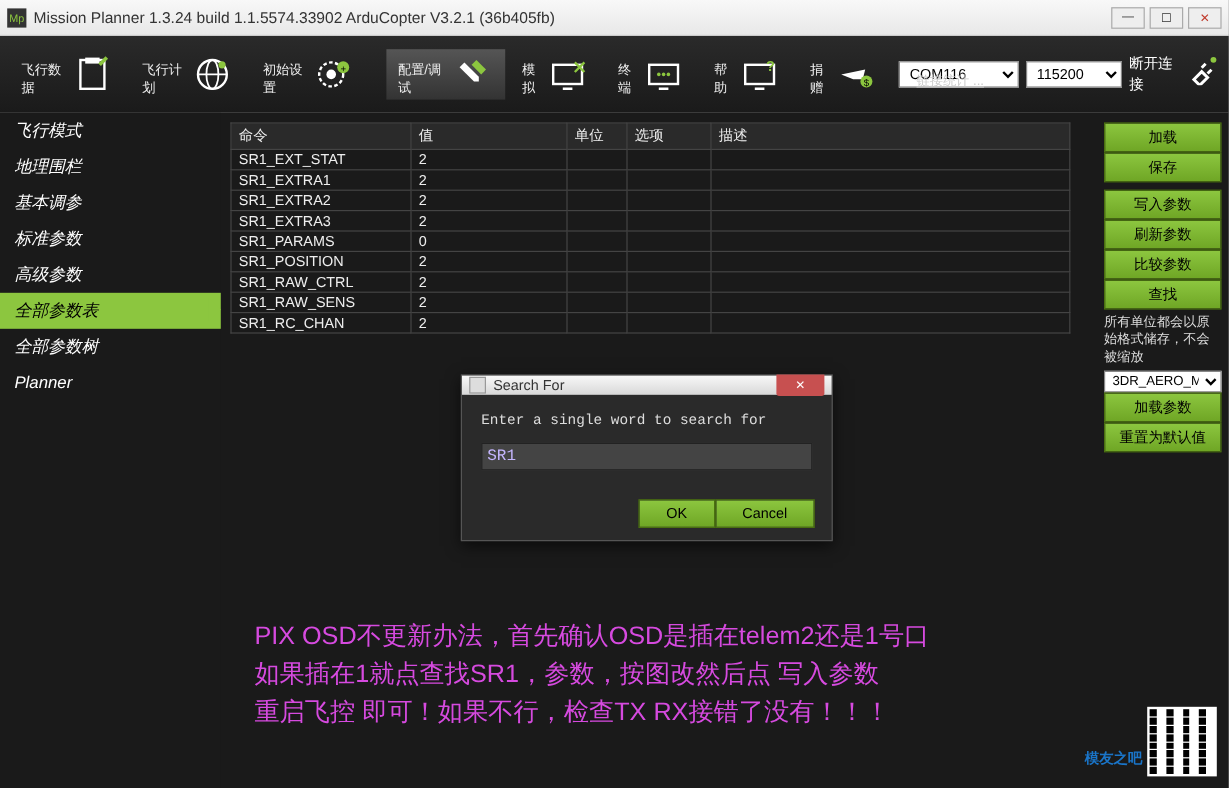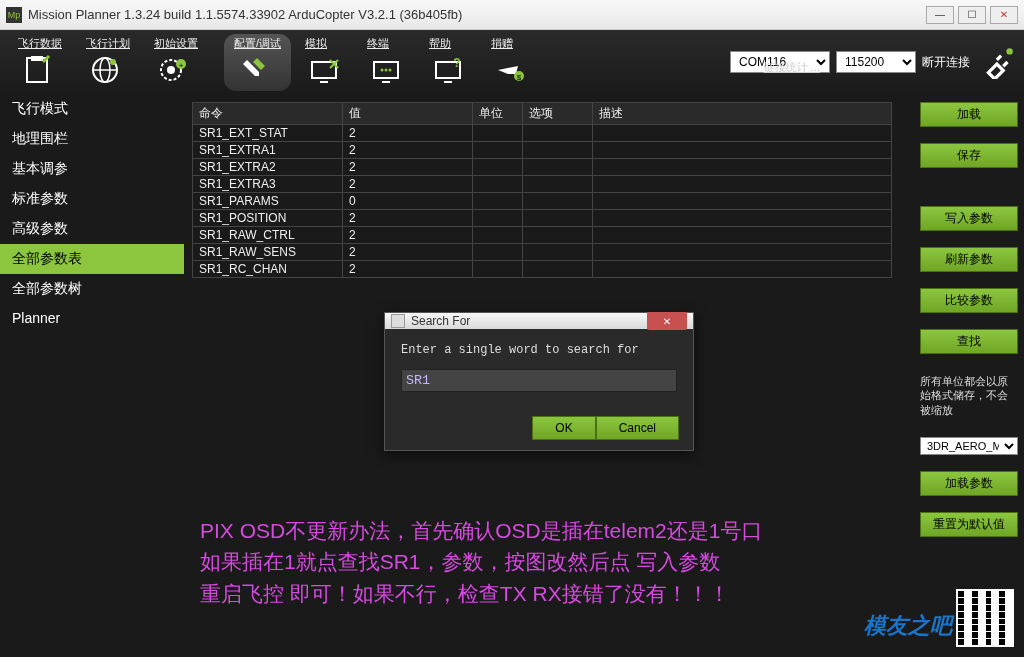--- a/index.html
+++ b/index.html
@@ -8,62 +8,62 @@
 .window { width: 1024px; height: 657px; background: #f0f0f0; display: flex; flex-direction: column; }
 
 .titlebar { height: 30px; background: linear-gradient(#f8f8f8, #e8e8e8); display: flex; align-items: center; padding: 0 6px; border-bottom: 1px solid #ccc; font-size: 13px; color: #333; }
 .titlebar .app-icon { width: 16px; height: 16px; background: #333; color: #8cc63f; font-size: 9px; display: flex; align-items: center; justify-content: center; margin-right: 6px; }
 .titlebar .spacer { flex: 1; }
 .win-btns { display: flex; gap: 4px; }
 .win-btn { width: 28px; height: 18px; border: 1px solid #aaa; background: #eee; font-size: 10px; display: flex; align-items: center; justify-content: center; }
 .win-btn.close { color: #c0392b; }
 
 .toolbar { height: 64px; background: linear-gradient(#2a2a2a, #1a1a1a); display: flex; align-items: center; padding: 0 8px; gap: 4px; }
-.tool-item { display: flex; flex-direction: column; align-items: flex-start; color: #eee; font-size: 11px; padding: 2px 10px; text-decoration: underline; }
-.tool-item.active { background: linear-gradient(#555, #333); border-radius: 12px; margin-left: 12px; }
+.tool-item { display: flex; flex-direction: row; align-items: flex-end; color: #eee; font-size: 11px; padding: 2px 10px; }
+.tool-item.active { background: linear-gradient(#555, #333); border-radius: 0; margin-left: 12px; }
 .tool-icon { width: 38px; height: 38px; display: flex; align-items: center; justify-content: center; color: #8cc63f; }
 .tool-icon svg { width: 32px; height: 32px; }
 .toolbar .spacer { flex: 1; }
 .conn-area { display: flex; align-items: center; gap: 6px; }
 .conn-select { background: #fff; border: 1px solid #888; font-size: 12px; padding: 2px 4px; min-width: 100px; }
 .conn-label { color: #fff; font-size: 12px; }
 .link-stats { color: #ccc; font-size: 11px; text-decoration: underline; position: absolute; top: 60px; right: 204px; }
 .plug-icon { width: 34px; height: 34px; margin-left: 12px; }
 
 .content { flex: 1; display: flex; background: #1a1a1a; }
 .sidebar { width: 184px; background: #1a1a1a; display: flex; flex-direction: column; }
-.side-item { padding: 6px 12px; color: #fff; font-size: 14px; cursor: pointer; }
+.side-item { padding: 6px 12px; color: #fff; font-size: 14px; cursor: pointer; font-style: italic; }
 .side-item.active { background: #8cc63f; color: #000; position: relative; }
 .side-item.active::after { content: ''; position: absolute; right: -10px; top: 4px; border: 10px solid transparent; border-left-color: #8cc63f; }
 
 .main { flex: 1; padding: 8px; position: relative; }
 .param-table { width: 700px; border-collapse: collapse; font-size: 12px; color: #eee; }
 .param-table th { background: #2a2a2a; border: 1px solid #444; padding: 2px 6px; text-align: left; font-weight: normal; }
 .param-table td { border: 1px solid #444; padding: 1px 6px; }
 
-.right-panel { width: 110px; display: flex; flex-direction: column; gap: 16px; padding: 8px 6px; }
+.right-panel { width: 110px; display: flex; flex-direction: column; gap: 0; padding: 8px 6px; }
 .btn-green { background: linear-gradient(#8cc63f, #6fa625); border: 1px solid #4a7010; color: #000; font-size: 12px; padding: 3px 4px; text-align: center; cursor: pointer; }
 .help-text { color: #ddd; font-size: 11px; line-height: 1.3; margin: 4px 0; }
 .file-select { background: #fff; border: 1px solid #888; font-size: 11px; padding: 1px 2px; width: 100%; }
 
 
 .dialog { position: absolute; left: 384px; top: 312px; width: 310px; background: #2a2a2a; border: 1px solid #555; box-shadow: 0 4px 12px rgba(0,0,0,0.6); }
 .dialog-title { height: 16px; background: linear-gradient(#f8f8f8, #d8d8d8); display: flex; align-items: center; padding: 0 6px; font-size: 12px; color: #333; }
 .dialog-title .spacer { flex: 1; }
 .dialog-close { width: 40px; height: 18px; background: #c75050; color: #fff; display: flex; align-items: center; justify-content: center; font-size: 10px; border-radius: 0 0 2px 2px; }
 .dialog-body { padding: 14px 16px; color: #ddd; font-size: 12px; font-family: "Courier New", monospace; }
 .dialog-input { width: 100%; background: #444; border: 1px solid #222; color: #c4b5fd; padding: 3px 4px; margin-top: 12px; font-family: inherit; }
 .dialog-btns { display: flex; justify-content: flex-end; padding: 10px 14px; }
 .dialog-btn { background: linear-gradient(#8cc63f, #6fa625); border: 1px solid #4a7010; color: #000; padding: 4px 22px; font-size: 12px; cursor: pointer; }
 
-.overlay-text { position: absolute; left: 200px; bottom: 48px; color: #d64adf; font-size: 21px; line-height: 1.5; font-weight: 500; }
+.overlay-text { position: absolute; left: 212px; bottom: 48px; color: #d64adf; font-size: 21px; line-height: 1.5; font-weight: 500; }
 .qr { position: absolute; right: 10px; bottom: 10px; width: 58px; height: 58px; background: #fff; display: grid; grid-template-columns: repeat(8,1fr); grid-template-rows: repeat(8,1fr); gap: 1px; padding: 2px; }
 .qr div { background: #000; }
 .qr div:nth-child(2n) { background: #fff; }
-.watermark { position: absolute; right: 72px; bottom: 16px; color: #1a75c9; font-size: 22px; font-weight: bold; font-style: italic; }
+.watermark { position: absolute; right: 72px; bottom: 16px; color: #1a75c9; font-size: 12px; font-weight: bold; }
 </style>
 </head>
 <body>
 
 <div class="window">
 
   <div class="titlebar">
     <div class="app-icon">Mp</div>
     <span>Mission Planner 1.3.24 build 1.1.5574.33902 ArduCopter V3.2.1 (36b405fb)</span>
     <div class="spacer"></div>

